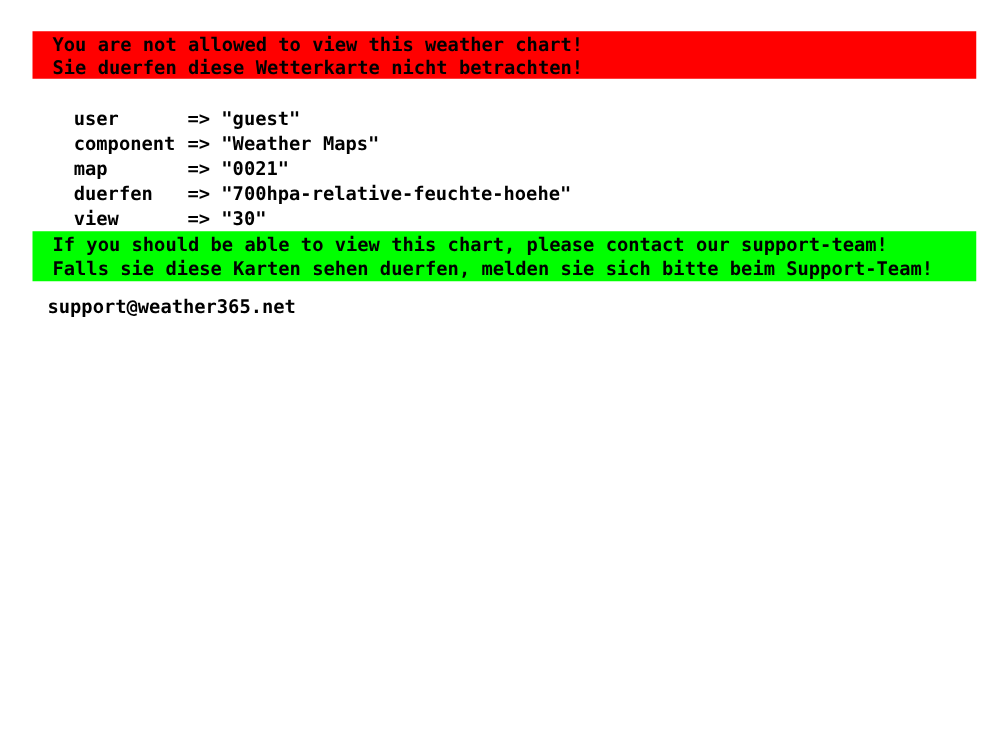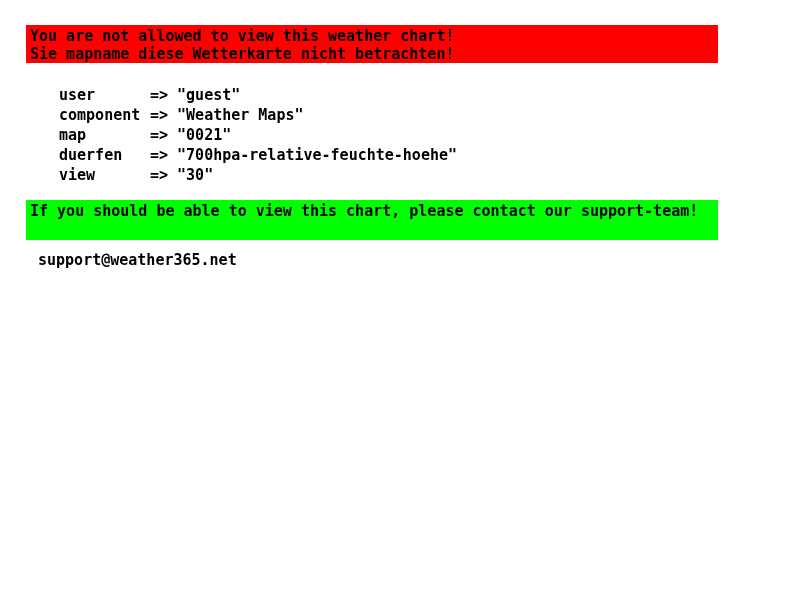--- a/index.html
+++ b/index.html
@@ -9,35 +9,34 @@
     height: 600px;
     background: #ffffff;
     font-family: "DejaVu Sans Mono", "Liberation Mono", monospace;
     font-weight: bold;
     font-size: 15px;
     color: #000000;
     overflow: hidden;
   }
   .banner {
     margin-left: 26px;
-    width: 692px;
+    width: 755px;
     box-sizing: border-box;
-    padding: 2px 0 0 4px;
+    padding: 2px 0 0 16px;
   }
   .banner .banner-line {
     white-space: nowrap;
   }
   .banner-red {
     margin-top: 25px;
     height: 38px;
     background: #ff0000;
   }
   .banner-red .banner-line { line-height: 18px; }
   .banner-green {
-    margin-top: 15px;
     height: 40px;
     background: #00ff00;
   }
   .banner-green .banner-line { line-height: 19px; }
   .params {
     margin: 22px 0 0 38px;
   }
   .kv-row {
     display: flex;
     line-height: 20px;
@@ -54,32 +53,33 @@
     white-space: nowrap;
   }
 </style>
 </head>
 <body>
 
 <div class="screen">
 
   <div class="banner banner-red">
     <div class="banner-line">You are not allowed to view this weather chart!</div>
-    <div class="banner-line">Sie mapname diese Wetterkarte nicht betrachten!</div>
+    <div class="banner-line">Sie duerfen diese Wetterkarte nicht betrachten!</div>
   </div>
 
   <div class="params">
       <div class="kv-row"><span class="kv-key">user</span><span class="kv-arrow">=&gt;</span><span class="kv-value">"guest"</span></div>
       <div class="kv-row"><span class="kv-key">component</span><span class="kv-arrow">=&gt;</span><span class="kv-value">"Weather Maps"</span></div>
       <div class="kv-row"><span class="kv-key">map</span><span class="kv-arrow">=&gt;</span><span class="kv-value">"0021"</span></div>
       <div class="kv-row"><span class="kv-key">duerfen</span><span class="kv-arrow">=&gt;</span><span class="kv-value">"700hpa-relative-feuchte-hoehe"</span></div>
       <div class="kv-row"><span class="kv-key">view</span><span class="kv-arrow">=&gt;</span><span class="kv-value">"30"</span></div>
     </div>
 
   <div class="banner banner-green">
     <div class="banner-line">If you should be able to view this chart, please contact our support-team!</div>
+    <div class="banner-line">Falls sie diese Karten sehen duerfen, melden sie sich bitte beim Support-Team!</div>
   </div>
 
   <div class="footer">
     <span>support@weather365.net</span>
   </div>
 
 </div>
 
 </body></html>

